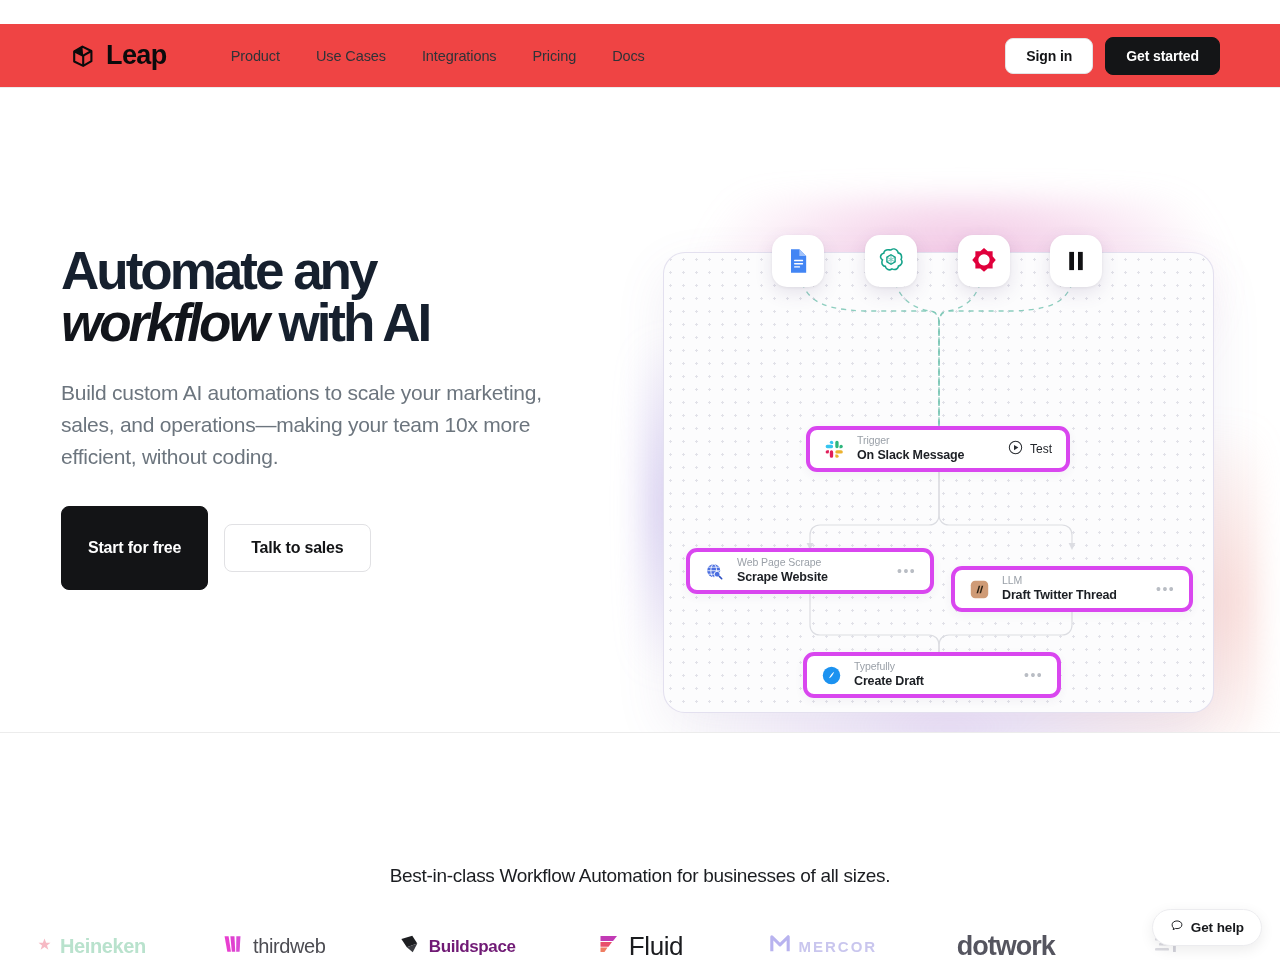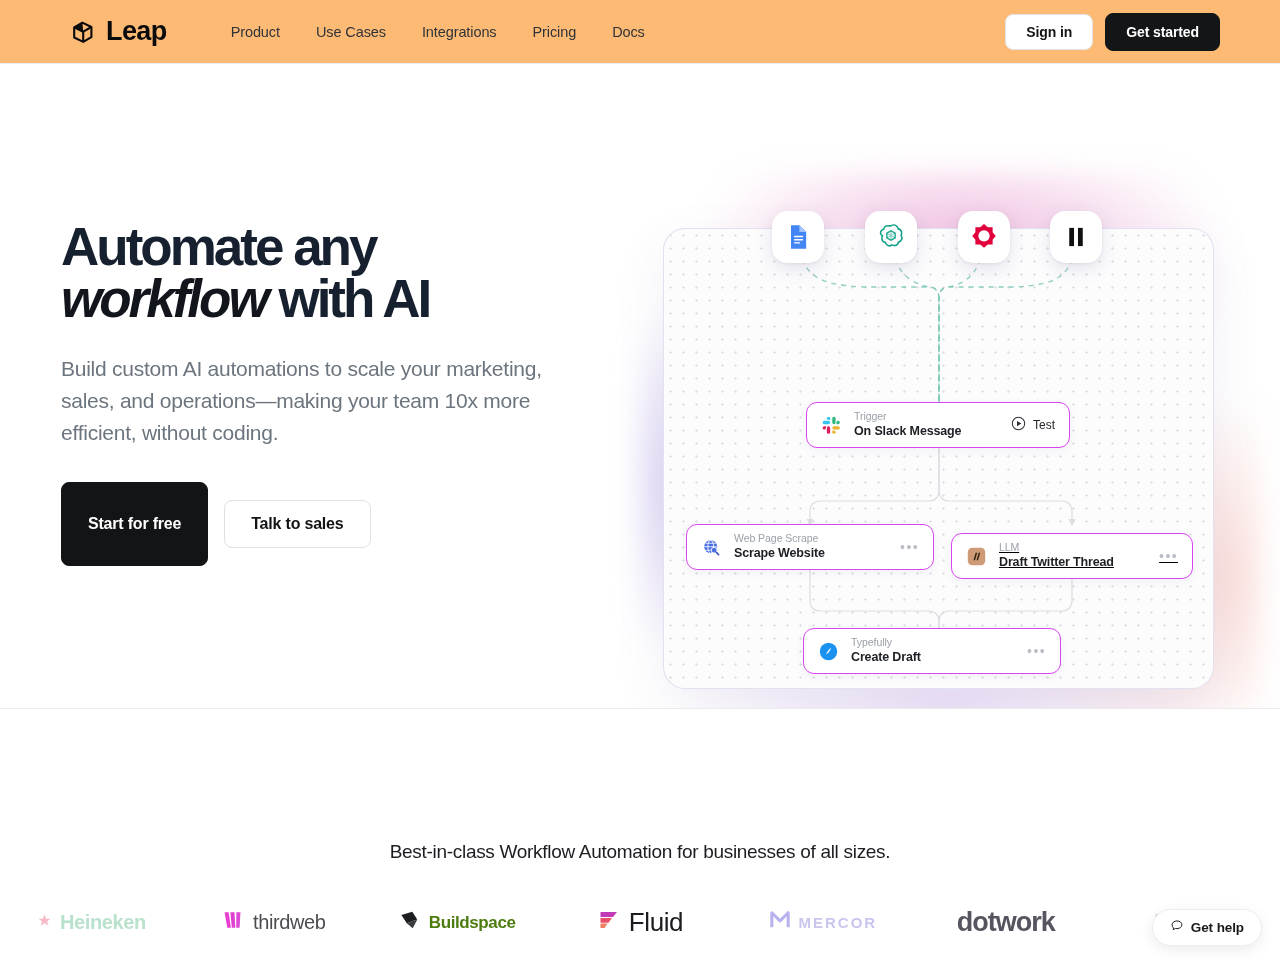--- a/index.html
+++ b/index.html
@@ -15,22 +15,23 @@
   }
 
   
   .header {
     position: relative;
     height: 64px;
     width: 1280px;
     display: flex;
     align-items: center;
     border-bottom: 1px solid #ececec;
-    background: #fdba74;
+    background: #ef4444;
     z-index: 40;
+    margin-top: 24px;
   }
   .brand {
     display: flex;
     align-items: center;
     gap: 10px;
     margin-left: 70px;
     cursor: pointer;
   }
   .brand-mark { width: 26px; height: 26px; display: block; }
   .brand-name {
@@ -213,21 +214,21 @@
   .chip svg { display: block; }
   .chip-1 { left: 172px; top: 72px; }
   .chip-2 { left: 265px; top: 72px; }
   .chip-3 { left: 358px; top: 72px; }
   .chip-4 { left: 450px; top: 72px; }
 
   
   .node {
     position: absolute;
     background: #fff;
-    border: 1px solid #d946ef;
+    border: 4px solid #d946ef;
     border-radius: 11px;
     box-shadow: 0 3px 10px rgba(70,60,110,0.055);
     display: flex;
     align-items: center;
     padding: 0 14px;
     z-index: 10;
     cursor: pointer;
   }
   .node-icon {
     width: 21px;
@@ -268,21 +269,21 @@
     color: #b9bdc4;
     font-size: 14px;
     letter-spacing: 1.4px;
     line-height: 1;
     cursor: pointer;
     user-select: none;
   }
 
   .node-trigger { left: 142px; top: 173px; width: 264px; height: 46px; }
   .node-scrape  { left: 22px;  top: 295px; width: 248px; height: 46px; }
-  .node-llm     { left: 287px; top: 304px; width: 242px; height: 46px; text-decoration: underline; }
+  .node-llm     { left: 287px; top: 313px; width: 242px; height: 46px; }
   .node-typefully { left: 139px; top: 399px; width: 258px; height: 46px; }
 
   
   .logos-section {
     position: relative;
     width: 1280px;
     height: 250px;
     background: #fff;
   }
   .logos-tagline {
@@ -567,21 +568,21 @@
       <span class="logo-wordmark" style="color:#4c4c52;font-weight:500">thirdweb</span>
     </div>
 
     <div class="logo-cell">
       <span>
         <svg width="22" height="20" viewBox="0 0 24 22">
           <path d="M2.5 5.5 L14.5 2.0 L20.0 10.5 L8.5 14.5 Z" fill="#1d1e21"></path>
           <path d="M8.5 14.5 L20.0 10.5 L15.0 20.0 Z" fill="#3a3b40"></path>
         </svg>
       </span>
-      <span class="logo-wordmark" style="color:#4d7c0f;font-size:17px">Buildspace</span>
+      <span class="logo-wordmark" style="color:#701a75;font-size:17px">Buildspace</span>
     </div>
 
     <div class="logo-cell">
       <span>
         <svg width="24" height="24" viewBox="0 0 24 24">
           <path d="M3.5 4.0 H20.0 L16.0 9.0 H3.5 Z" fill="#c23ab5"></path>
           <path d="M3.5 10.0 H15.0 L11.5 14.8 H3.5 Z" fill="#e8506b"></path>
           <path d="M3.5 15.6 H10.5 L7.5 20.0 H3.5 Z" fill="#ef7d62"></path>
         </svg>
       </span>

